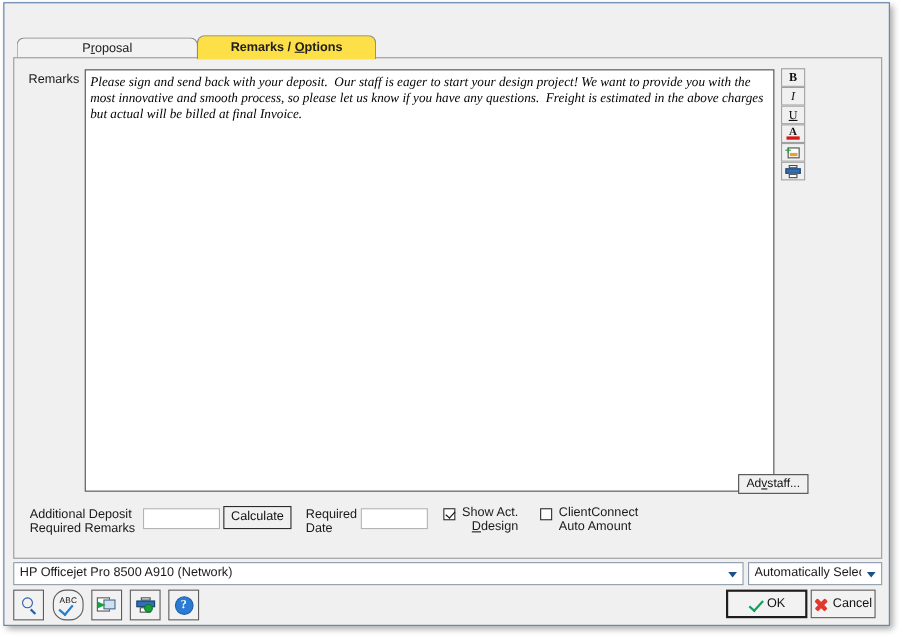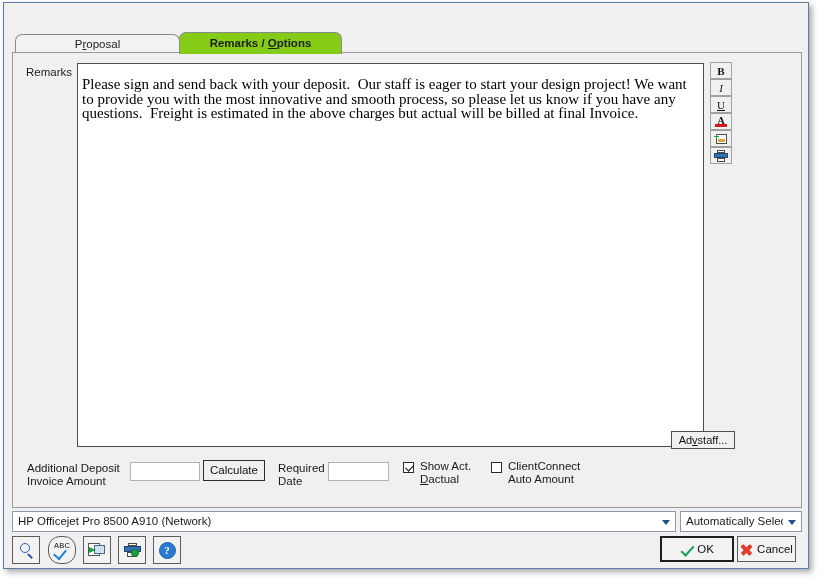--- a/index.html
+++ b/index.html
@@ -120,21 +120,21 @@
     box-sizing: border-box;
     font-size: 11.5px;
     color: #202020;
     text-align: center;
     line-height: 18px;
     cursor: default;
   }
   .tab.sel {
     top: 0;
     height: 22px;
-    background: #84cc16;
+    background: #fde047;
     line-height: 20px;
     font-weight: bold;
     z-index: 4;
   }
   .tab-0 { left: 3px; width: 165px; }
   .tab-1 { left: 167px; width: 163px; }
   .u { text-decoration: underline; }
 
   
   .client {
@@ -164,23 +164,24 @@
     top: 10px;
     width: 627px;
     height: 384px;
     background: #ffffff;
     border: 1px solid #4d4d4d;
     box-sizing: border-box;
     overflow: hidden;
   }
   .remarks-text {
     margin: 0;
-    padding: 13px 5px 0 4px;
+    padding: 3px 5px 0 4px;
     font-family: "Liberation Serif", serif;
-    font-size: 15px;
+    font-style: italic;
+    font-size: 12px;
     line-height: 14.6px;
     color: #000000;
     white-space: pre-wrap;
   }
 
   
   .fmtbar {
     position: absolute;
     left: 697px;
     top: 9px;
@@ -358,21 +359,21 @@
     left: 2.5px; top: 0px;
     width: 4px; height: 7px;
     border: solid #111;
     border-width: 0 1.6px 1.6px 0;
     transform: rotate(42deg);
   }
   .chk-wrap .txt {
     margin-left: 17px;
     display: inline-block;
   }
-  .chk-show { left: 390px; top: 407px; }
+  .chk-show { left: 390px; top: 407px; text-align: right; }
   .chk-cc   { left: 478px; top: 407px; }
 
   
   .printer-row {
     position: absolute;
     left: 8px;
     top: 508px;
     width: 790px;
     height: 21px;
   }
@@ -615,42 +616,42 @@
           </span>
         </div>
       </div>
 
       <div class="btn-advanced">
         <span>Ad</span><span class="u">v</span><span>staff...</span>
       </div>
 
       <div class="lbl-adddep">
         <div>Additional Deposit</div>
-        <div>Invoice Amount</div>
+        <div>Required Remarks</div>
       </div>
       <div class="fld-adddep">
         <span></span>
       </div>
       <div class="btn-calculate">
         <span>Calculate</span>
       </div>
 
       <div class="lbl-reqdate">
         <div>Required</div>
         <div>Date</div>
       </div>
       <div class="fld-reqdate">
         <span></span>
       </div>
 
       <div class="chk-wrap chk-show checked">
         <span class="box"></span>
         <span class="txt">
           <span style="display:block">Show Act.</span>
-          <span style="display:block"><span class="u">D</span><span>actual</span></span>
+          <span style="display:block"><span class="u">D</span><span>design</span></span>
         </span>
       </div>
 
       <div class="chk-wrap chk-cc">
         <span class="box"></span>
         <span class="txt">
           <span style="display:block">ClientConnect</span>
           <span style="display:block">Auto Amount</span>
         </span>
       </div>

